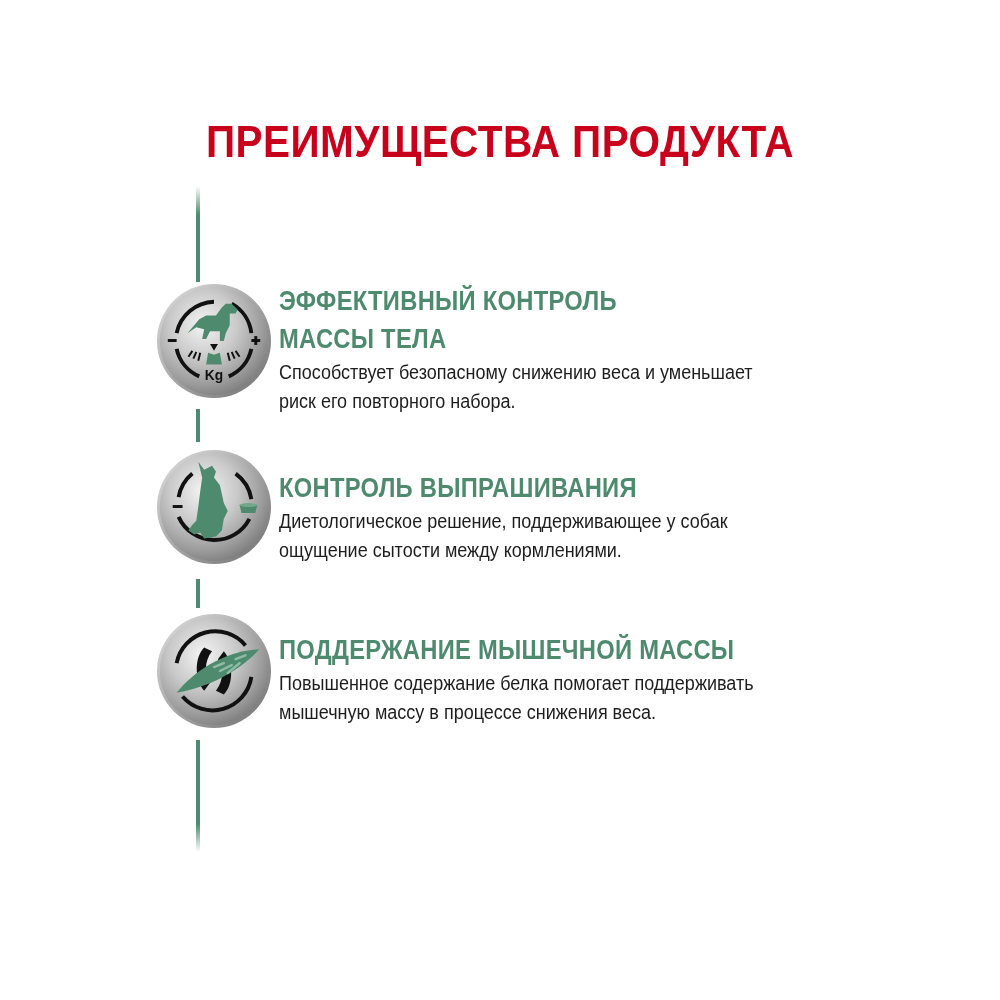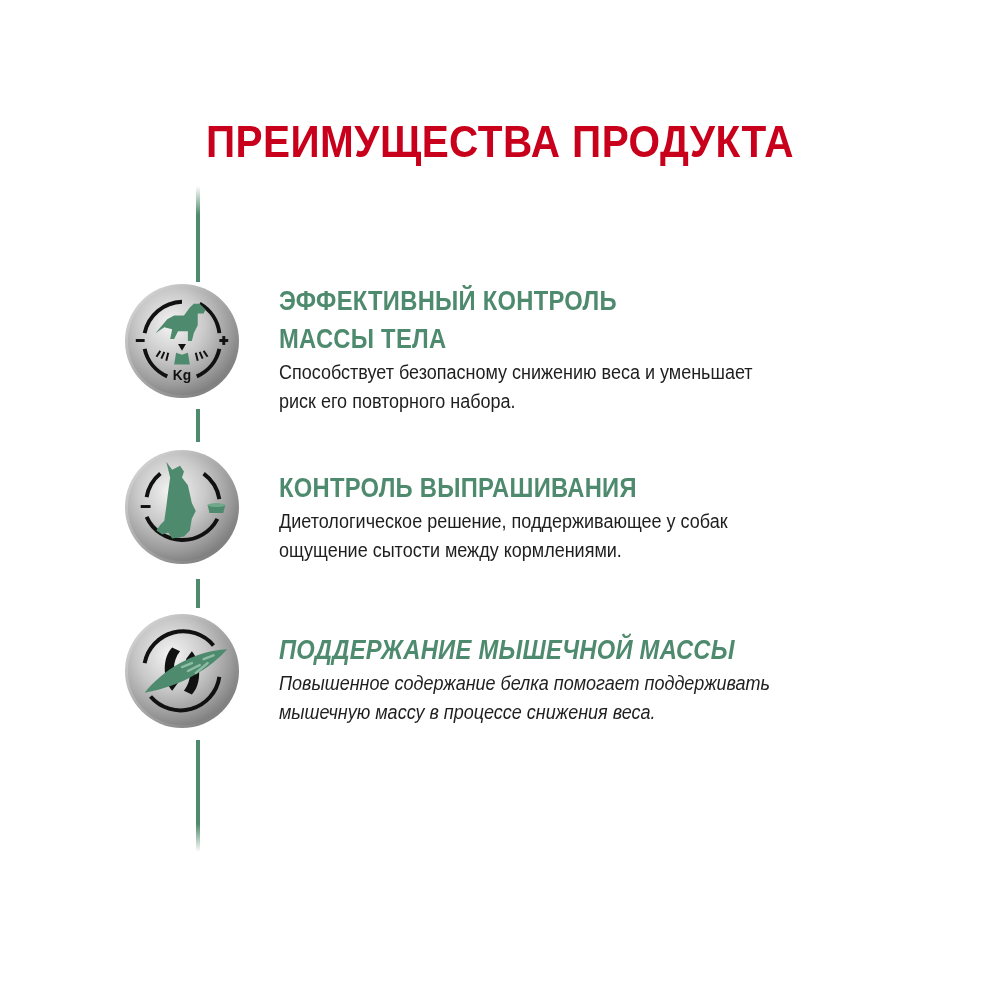--- a/index.html
+++ b/index.html
@@ -6,21 +6,21 @@
     body { width:1000px; height:1000px; background:#ffffff; position:relative; overflow:hidden;
            font-family:"Liberation Sans", "DejaVu Sans", sans-serif; }
     .title { position:absolute; left:0; width:1000px; top:116px; text-align:center;
              color:#c8001b; font-weight:bold; font-size:45px; letter-spacing:0.5px;
              transform:scaleX(0.9); transform-origin:center; }
     .vline { position:absolute; left:196px; width:4px; background:#4e8a6d; }
     .vline.top { top:186px; height:96px; background:linear-gradient(to bottom, rgba(78,138,109,0) 0%, #4e8a6d 30%, #4e8a6d 100%); }
     .vline.bot { top:740px; height:112px; background:linear-gradient(to bottom, #4e8a6d 0%, #4e8a6d 75%, rgba(78,138,109,0) 100%); }
     .vline.s1 { top:409px; height:33px; }
     .vline.s2 { top:579px; height:29px; }
-    .icon { position:absolute; left:123px; width:118px; height:118px; }
+    .icon { position:absolute; left:155px; width:118px; height:118px; }
     .icon svg { width:118px; height:118px; display:block; }
     .feature { position:absolute; left:279px; width:640px; }
     .feature h2 { margin:0; color:#4e8a6d; font-weight:bold; font-size:27px; line-height:38px;
                   transform:scaleX(0.88); transform-origin:left; white-space:nowrap; letter-spacing:0.3px; }
     .feature p { margin:0; color:#1e1e1e; font-size:20px; line-height:29px;
                  transform:scaleX(0.9); transform-origin:left; white-space:nowrap; }
   </style>
 </head>
 <body>
 
@@ -110,17 +110,17 @@
   <p>Способствует безопасному снижению веса и уменьшает</p>
   <p>риск его повторного набора.</p>
 </div>
 
 <div class="feature" style="top:469px;">
   <h2>КОНТРОЛЬ ВЫПРАШИВАНИЯ</h2>
   <p>Диетологическое решение, поддерживающее у собак</p>
   <p>ощущение сытости между кормлениями.</p>
 </div>
 
-<div class="feature" style="top:631px;font-style:italic;">
+<div class="feature" style="top:631px;">
   <h2>ПОДДЕРЖАНИЕ МЫШЕЧНОЙ МАССЫ</h2>
   <p>Повышенное содержание белка помогает поддерживать</p>
   <p>мышечную массу в процессе снижения веса.</p>
 </div>
 
 </body></html>

